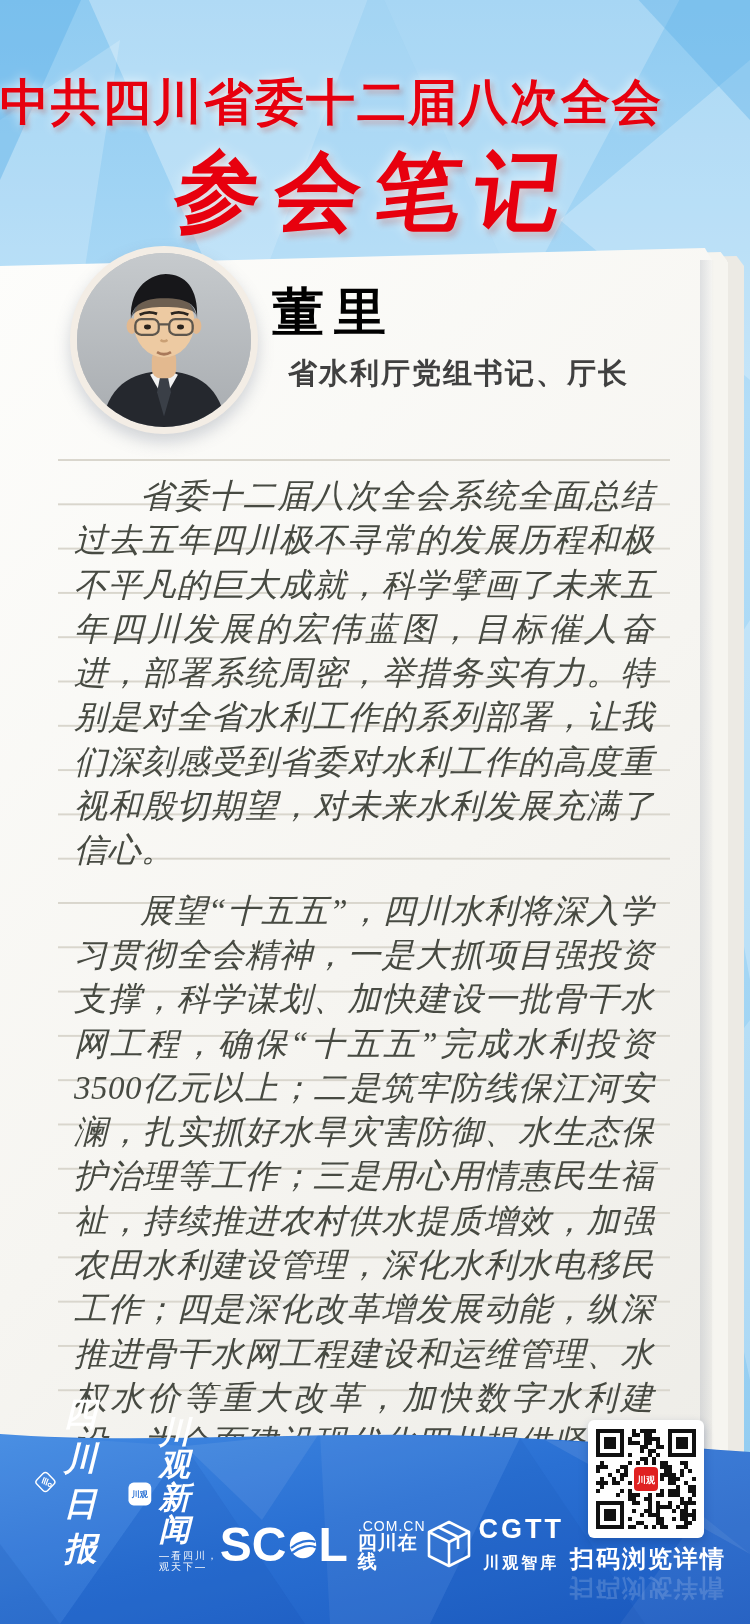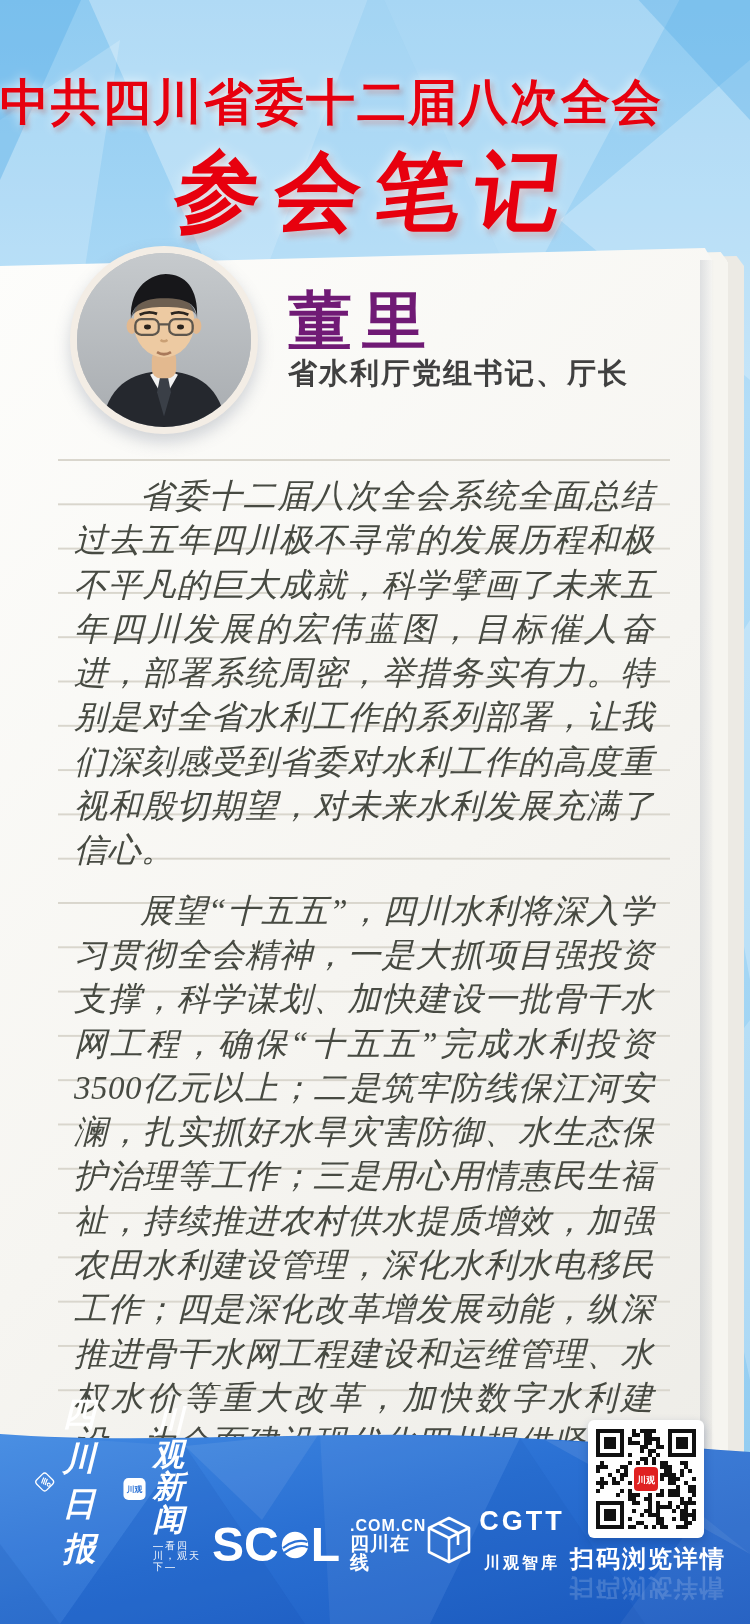--- a/index.html
+++ b/index.html
@@ -28,23 +28,23 @@
   .page{top:248px;width:712px;height:1214px;
     background:linear-gradient(135deg,#fdfdfb 0%,#f6f5f1 55%,#eeede8 100%);
     clip-path:polygon(0 18px,99% 0,100% 12px,100% 100%,0 100%);
     }
   .page-shadow{position:absolute;left:700px;top:260px;width:14px;height:1190px;
     background:linear-gradient(to right,rgba(120,130,150,.20),rgba(120,130,150,0));}
   
   .avatar{position:absolute;left:70px;top:246px;width:188px;height:188px;border-radius:50%;
     background:#f3ede5;box-shadow:0 8px 16px rgba(110,120,140,.30);padding:7px;box-sizing:border-box;}
   .avatar-inner{width:100%;height:100%;border-radius:50%;overflow:hidden;background:#b9bdc0;}
-  .profile-name{position:absolute;left:288px;top:278px;
+  .profile-name{position:absolute;left:272px;top:278px;
     font-family:"Liberation Serif","DejaVu Serif",serif;
-    font-size:64px;font-weight:900;color:#701a75;letter-spacing:10px;}
+    font-size:52px;font-weight:900;color:#000000;letter-spacing:10px;}
   .profile-role{position:absolute;left:288px;top:354px;
     font-family:"Liberation Serif","DejaVu Serif",serif;
     font-size:29px;font-weight:700;color:#404040;letter-spacing:2px;}
   
   .notes{position:absolute;left:58px;top:458px;width:612px;height:940px;
     font-family:"Liberation Serif","DejaVu Serif",serif;
     font-size:33px;line-height:44.3px;color:#474a42;letter-spacing:.5px;
     text-align:justify;
     background-image:linear-gradient(to bottom,rgba(0,0,0,0) 0 42.6px,#d9d6cd 42.6px 44.1px,rgba(0,0,0,0) 44.1px 100%);
     background-size:100% 44.3px;background-repeat:repeat-y;background-position:0 3px;}
@@ -55,24 +55,24 @@
     display:flex;align-items:flex-end;color:#fff;}
   .brand{display:flex;align-items:center;gap:7px;}
   .brand-col{display:flex;flex-direction:column;align-items:center;line-height:1.05;}
   .cal{font-family:"Liberation Serif","DejaVu Serif",serif;font-weight:900;font-style:italic;}
   .b1-name{font-size:33px;letter-spacing:1px;}
   .b2-name{font-size:31px;letter-spacing:1px;}
   .b2-tag{font-size:10px;letter-spacing:2px;margin-top:4px;font-style:normal;
     font-family:"Liberation Sans",sans-serif;opacity:.95;}
   .scol-word{display:flex;align-items:center;font-weight:900;font-size:48px;letter-spacing:0;}
   .scol-right{display:flex;flex-direction:column;margin-left:3px;line-height:1;}
-  .scol-domain{font-size:16px;font-weight:700;letter-spacing:1px;}
+  .scol-domain{font-size:14px;font-weight:400;letter-spacing:1px;}
   .scol-cn{font-size:19px;font-weight:900;margin-top:0;letter-spacing:1px;}
   .cgtt-name{font-size:27px;font-weight:900;letter-spacing:3px;line-height:1;}
-  .cgtt-cn{font-size:16px;font-weight:700;letter-spacing:3px;margin-top:20px;}
+  .cgtt-cn{font-size:16px;font-weight:700;letter-spacing:3px;margin-top:12px;}
   .qr-box{position:absolute;left:588px;top:1420px;width:116px;height:118px;background:#fff;
     border-radius:6px;box-shadow:0 4px 10px rgba(10,40,100,.25);padding:8px;box-sizing:border-box;}
   .qr-caption{position:absolute;left:550px;top:1543px;width:196px;text-align:center;
     color:#fff;font-size:24px;font-weight:700;letter-spacing:2px;}
   .qr-caption-reflection{position:absolute;left:550px;top:1572px;width:196px;text-align:center;
     color:#fff;font-size:24px;font-weight:700;letter-spacing:2px;
     transform:scaleY(-1);opacity:.16;}
 </style>
 </head>
 <body>

